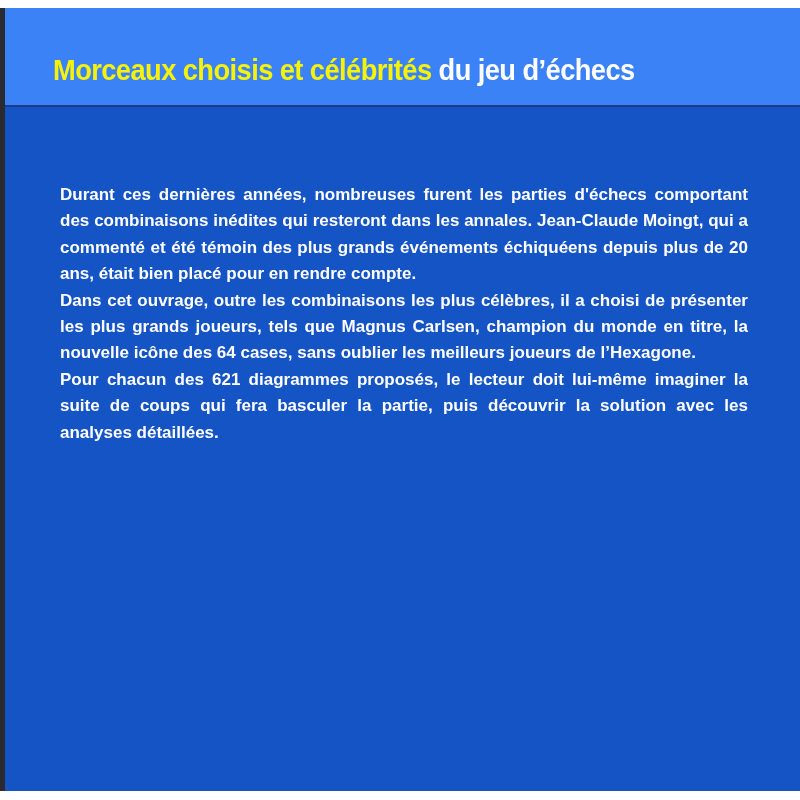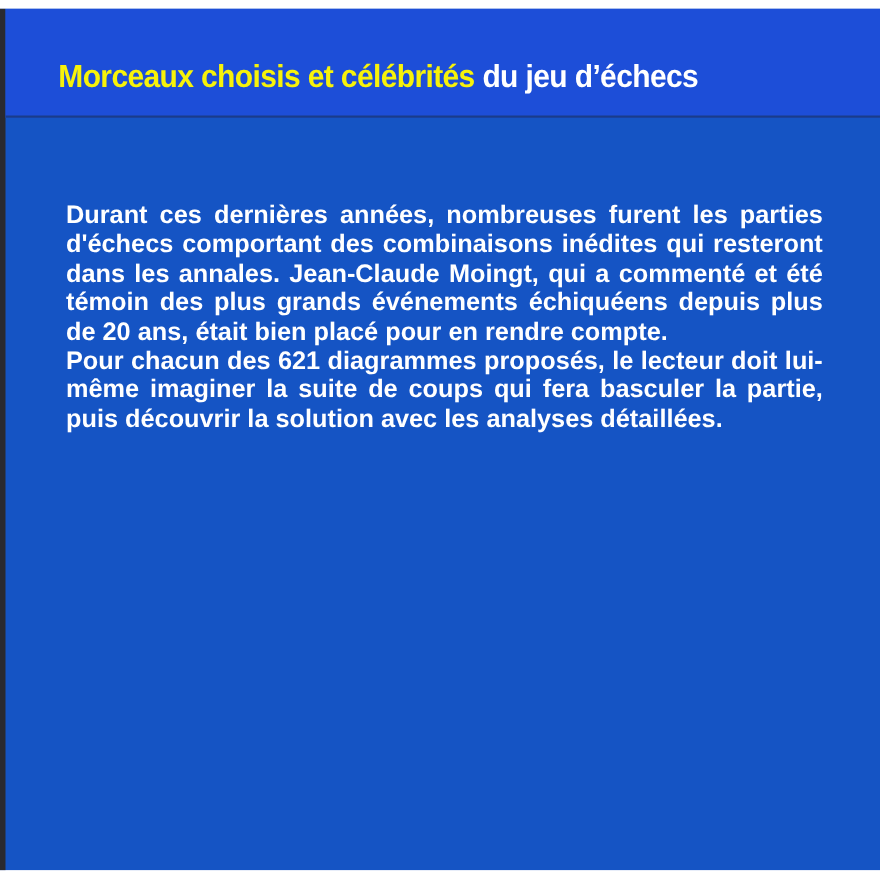--- a/index.html
+++ b/index.html
@@ -7,36 +7,36 @@
     .cover {
       position: absolute; left: 0; top: 8px; width: 800px; height: 783px;
       background: #1554c4;
     }
     .left-edge {
       position: absolute; left: 0; top: 8px; width: 5px; height: 783px;
       background: #2a2a30;
     }
     .header-band {
       position: absolute; left: 5px; top: 8px; width: 795px; height: 97px;
-      background: #1d4ed8;
+      background: #3b82f6;
       border-bottom: 2px solid #1a3c8a;
     }
     .title {
       position: absolute; left: 48px; top: 46px;
       font-family: "Liberation Sans", sans-serif;
       font-weight: bold; font-size: 29px; letter-spacing: -0.6px;
       white-space: nowrap;
       transform: scaleX(0.94); transform-origin: left center;
     }
     .title .hl { color: #f7f20a; }
     .title .rest { color: #ffffff; }
     .body-text {
       position: absolute; left: 60px; top: 182px; width: 688px;
       font-family: "Liberation Sans", sans-serif;
-      font-weight: bold; font-size: 23px; line-height: 26.4px;
+      font-weight: bold; font-size: 17px; line-height: 26.4px;
       color: #ffffff; text-align: justify;
     }
     .body-text p { margin: 0; }
     .body-text p.gap { margin-top: 26px; }
     .body-text p:last-child { text-align-last: left; }
   </style>
 </head>
 <body>
 
 <div class="cover"></div>
@@ -44,14 +44,15 @@
 
 <div class="header-band">
   <div class="title">
     <span class="hl">Morceaux choisis et célébrités</span>
     <span class="rest">du jeu d’échecs</span>
   </div>
 </div>
 
 <div class="body-text">
   <p>Durant ces dernières années, nombreuses furent les parties d'échecs comportant des combinaisons inédites qui resteront dans les annales. Jean-Claude Moingt, qui a commenté et été témoin des plus grands événements échiquéens depuis plus de 20 ans, était bien placé pour en rendre compte.</p>
+  <p>Dans cet ouvrage, outre les combinaisons les plus célèbres, il a choisi de présenter les plus grands joueurs, tels que Magnus Carlsen, champion du monde en titre, la nouvelle icône des 64 cases, sans oublier les meilleurs joueurs de l’Hexagone.</p>
   <p>Pour chacun des 621 diagrammes proposés, le lecteur doit lui-même imaginer la suite de coups qui fera basculer la partie, puis découvrir la solution avec les analyses détaillées.</p>
 </div>
 
 </body></html>

